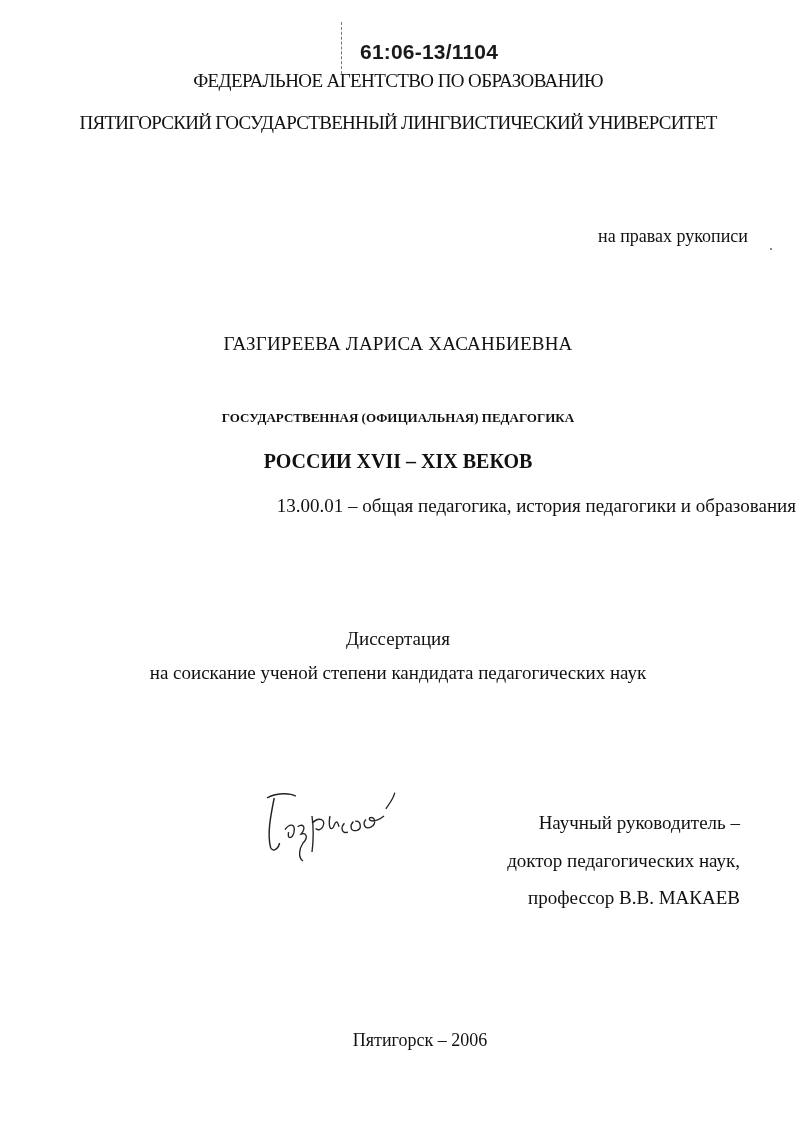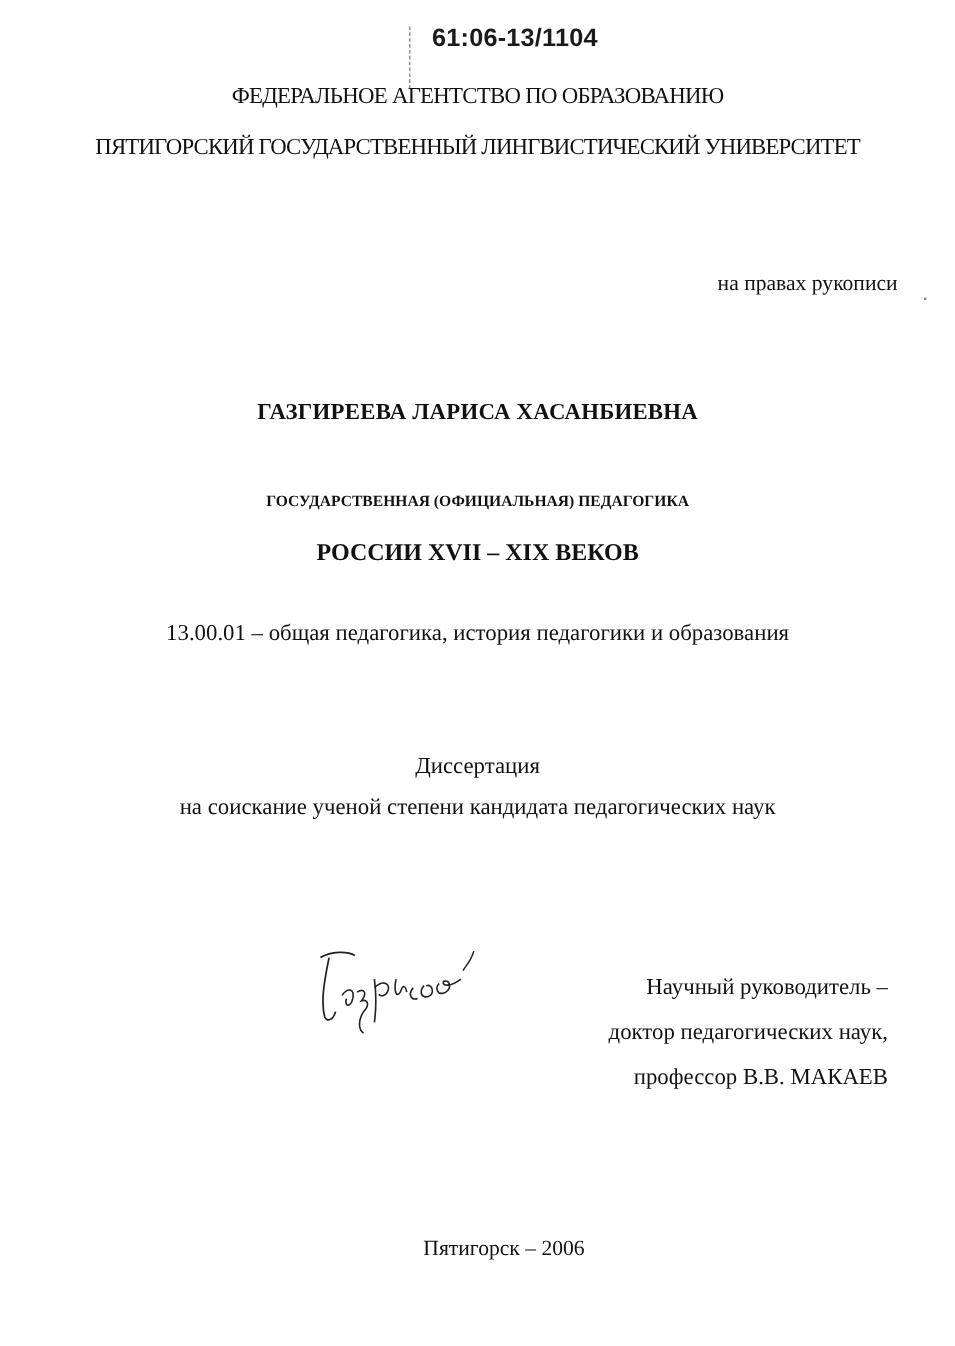--- a/index.html
+++ b/index.html
@@ -12,21 +12,21 @@
     height: 1122px;
     position: relative;
     overflow: hidden;
     font-family: "Liberation Serif", "DejaVu Serif", serif;
     color: #111111;
   }
   .abs { position: absolute; }
   .center { left: 0; width: 796px; text-align: center; }
 
   .stamp {
-    left: 360px; top: 20px;
+    left: 360px; top: 40px;
     font-family: "Liberation Sans", "DejaVu Sans", sans-serif;
     font-size: 21px;
     font-weight: bold;
     color: #1a1a1a;
     letter-spacing: 0.2px;
   }
   .stamp-line {
     left: 341px; top: 22px;
     width: 0; height: 52px;
     border-left: 1px dashed #777;
@@ -41,36 +41,37 @@
     font-size: 19px;
     letter-spacing: -0.7px;
   }
   .manuscript {
     right: 48px; top: 226px;
     font-size: 18px;
   }
   .author {
     top: 333px;
     font-size: 19px;
-    font-weight: bold;
+    font-weight: normal;
     letter-spacing: 0.2px;
   }
   .title1 {
     top: 410px;
     font-size: 13px;
     font-weight: bold;
   }
   .title2 {
     top: 450px;
     font-size: 20px;
     font-weight: bold;
   }
   .specialty {
-    top: 517px;
+    top: 495px;
     font-size: 19px;
+    text-align: right;
   }
   .diss {
     top: 628px;
     font-size: 19px;
   }
   .degree {
     top: 662px;
     font-size: 19px;
   }
   .signature {

